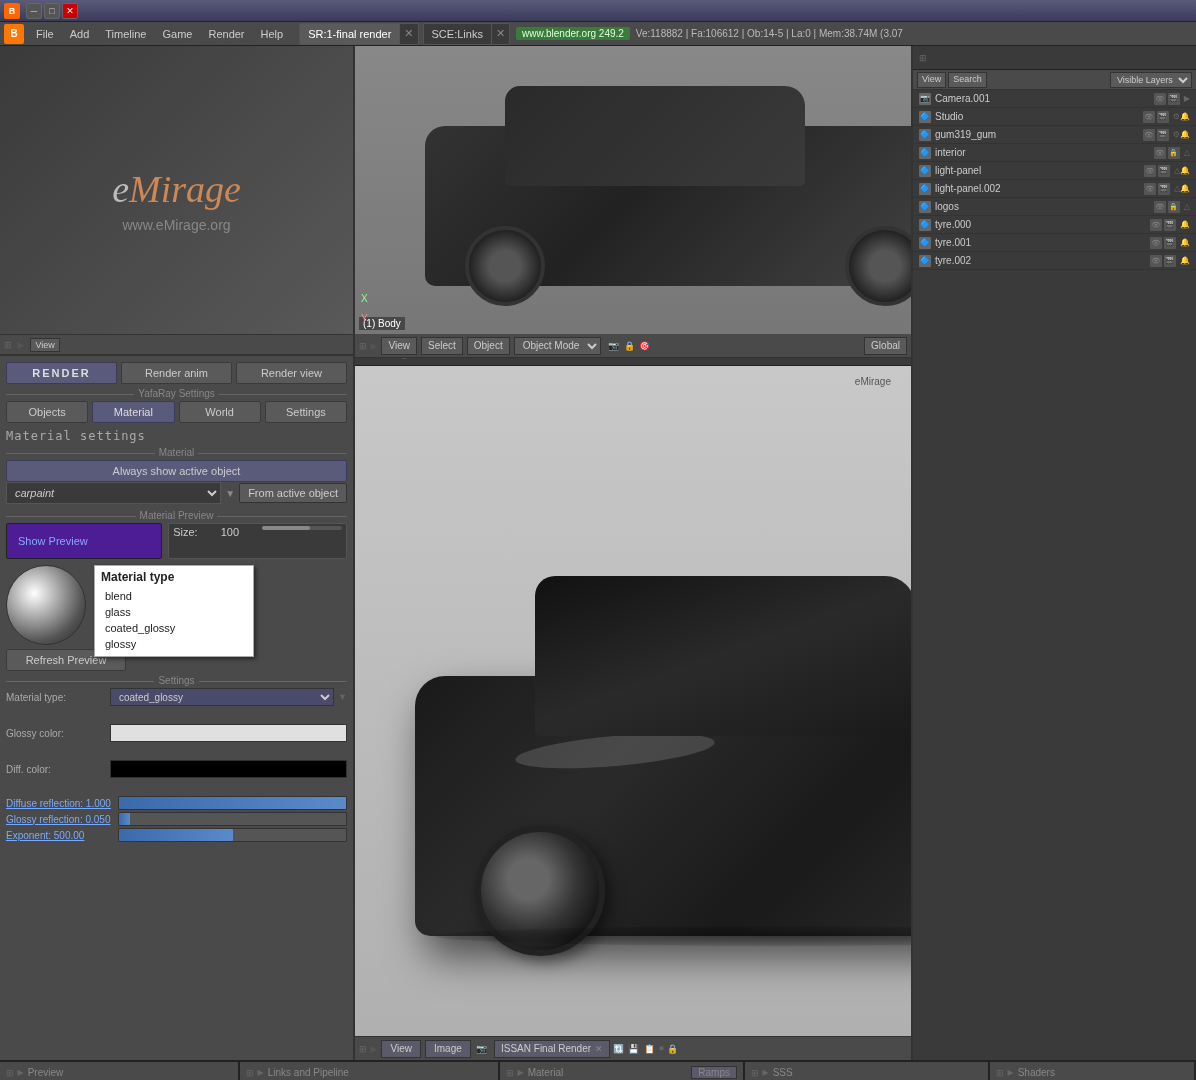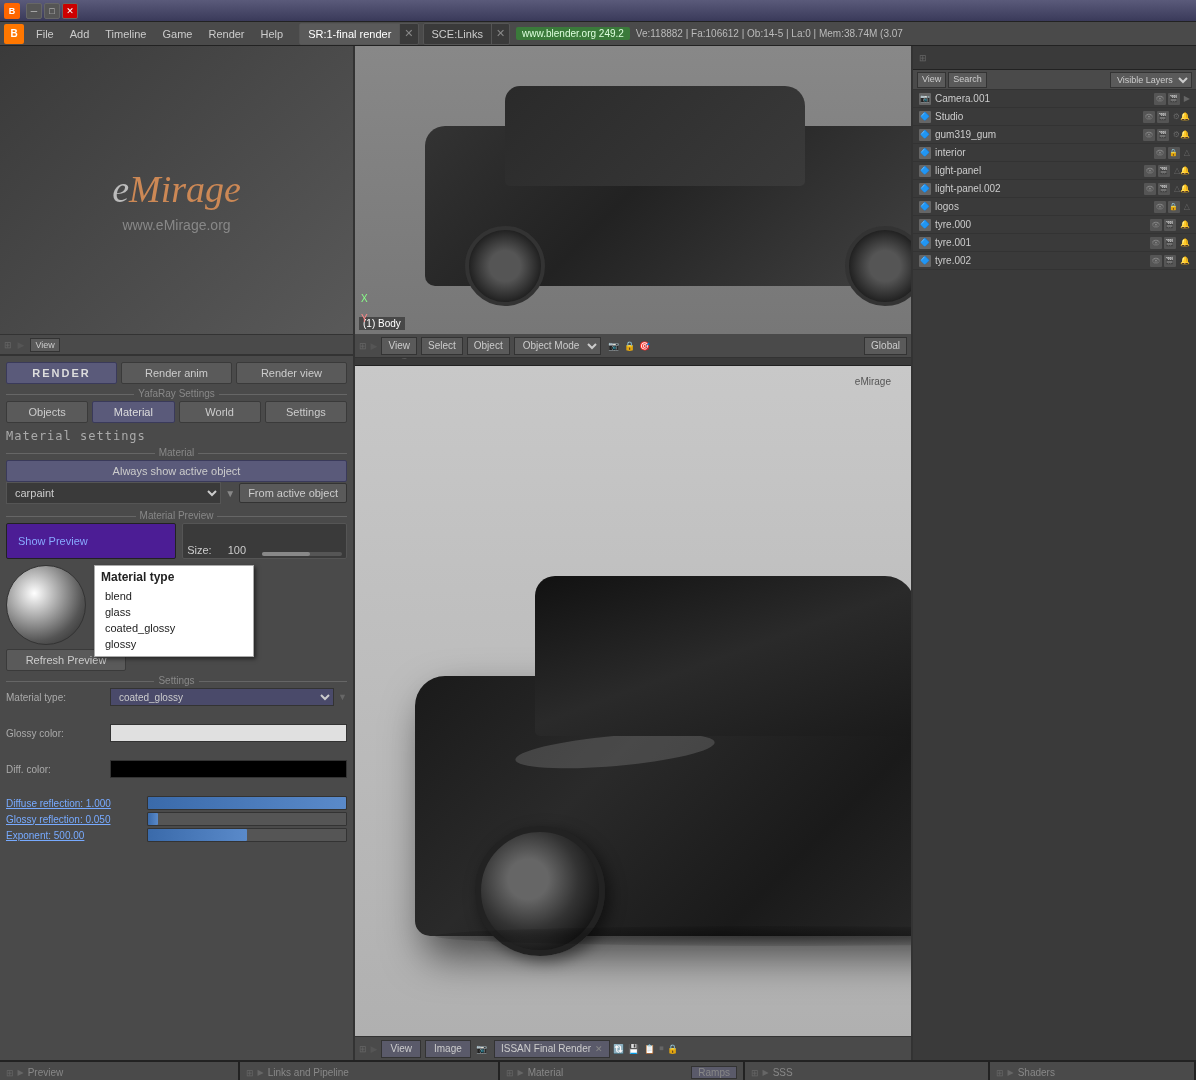--- a/index.html
+++ b/index.html
@@ -175,20 +175,21 @@
       display: flex; gap: 4px; align-items: center; margin-bottom: 6px;
     }
     .select-box {
       flex: 1;
       background: #3a3a3a;
       border: 1px solid #555;
       color: #ccc;
       padding: 2px 4px;
       height: 22px;
       font-size: 11px;
+      font-style: italic;
     }
     .btn-from-active {
       padding: 3px 8px;
       background: #5a5a5a;
       border: 1px solid #333;
       color: #ccc;
       cursor: pointer;
       font-size: 11px;
       border-radius: 2px;
     }
@@ -203,21 +204,21 @@
       flex: 1;
       padding: 11px;
       background: #4c1d95;
       border: 1px solid #222;
       color: #8af;
       cursor: pointer;
       text-align: left;
       border-radius: 2px;
     }
     .size-input {
-      display: flex; align-items: flex-end; gap: 12px;
+      display: flex; align-items: flex-start; gap: 19px;
       background: #3a3a3a;
       border: 1px solid #555;
       padding: 2px 4px;
       font-size: 11px;
       color: #ccc;
       border-radius: 2px;
     }
     .size-slider {
       width: 80px; height: 4px;
       background: #555;
@@ -294,21 +295,21 @@
     .slider-row {
       display: flex;
       align-items: center;
       margin-bottom: 2px;
     }
     .slider-label {
       font-size: 10px;
       color: #7af;
       text-decoration: underline;
       cursor: pointer;
-      width: 141px;
+      width: 112px;
     }
     .slider-track {
       flex: 1;
       height: 14px;
       background: #555;
       border: 1px solid #333;
       position: relative;
       border-radius: 1px;
     }
     .slider-fill-blue {

